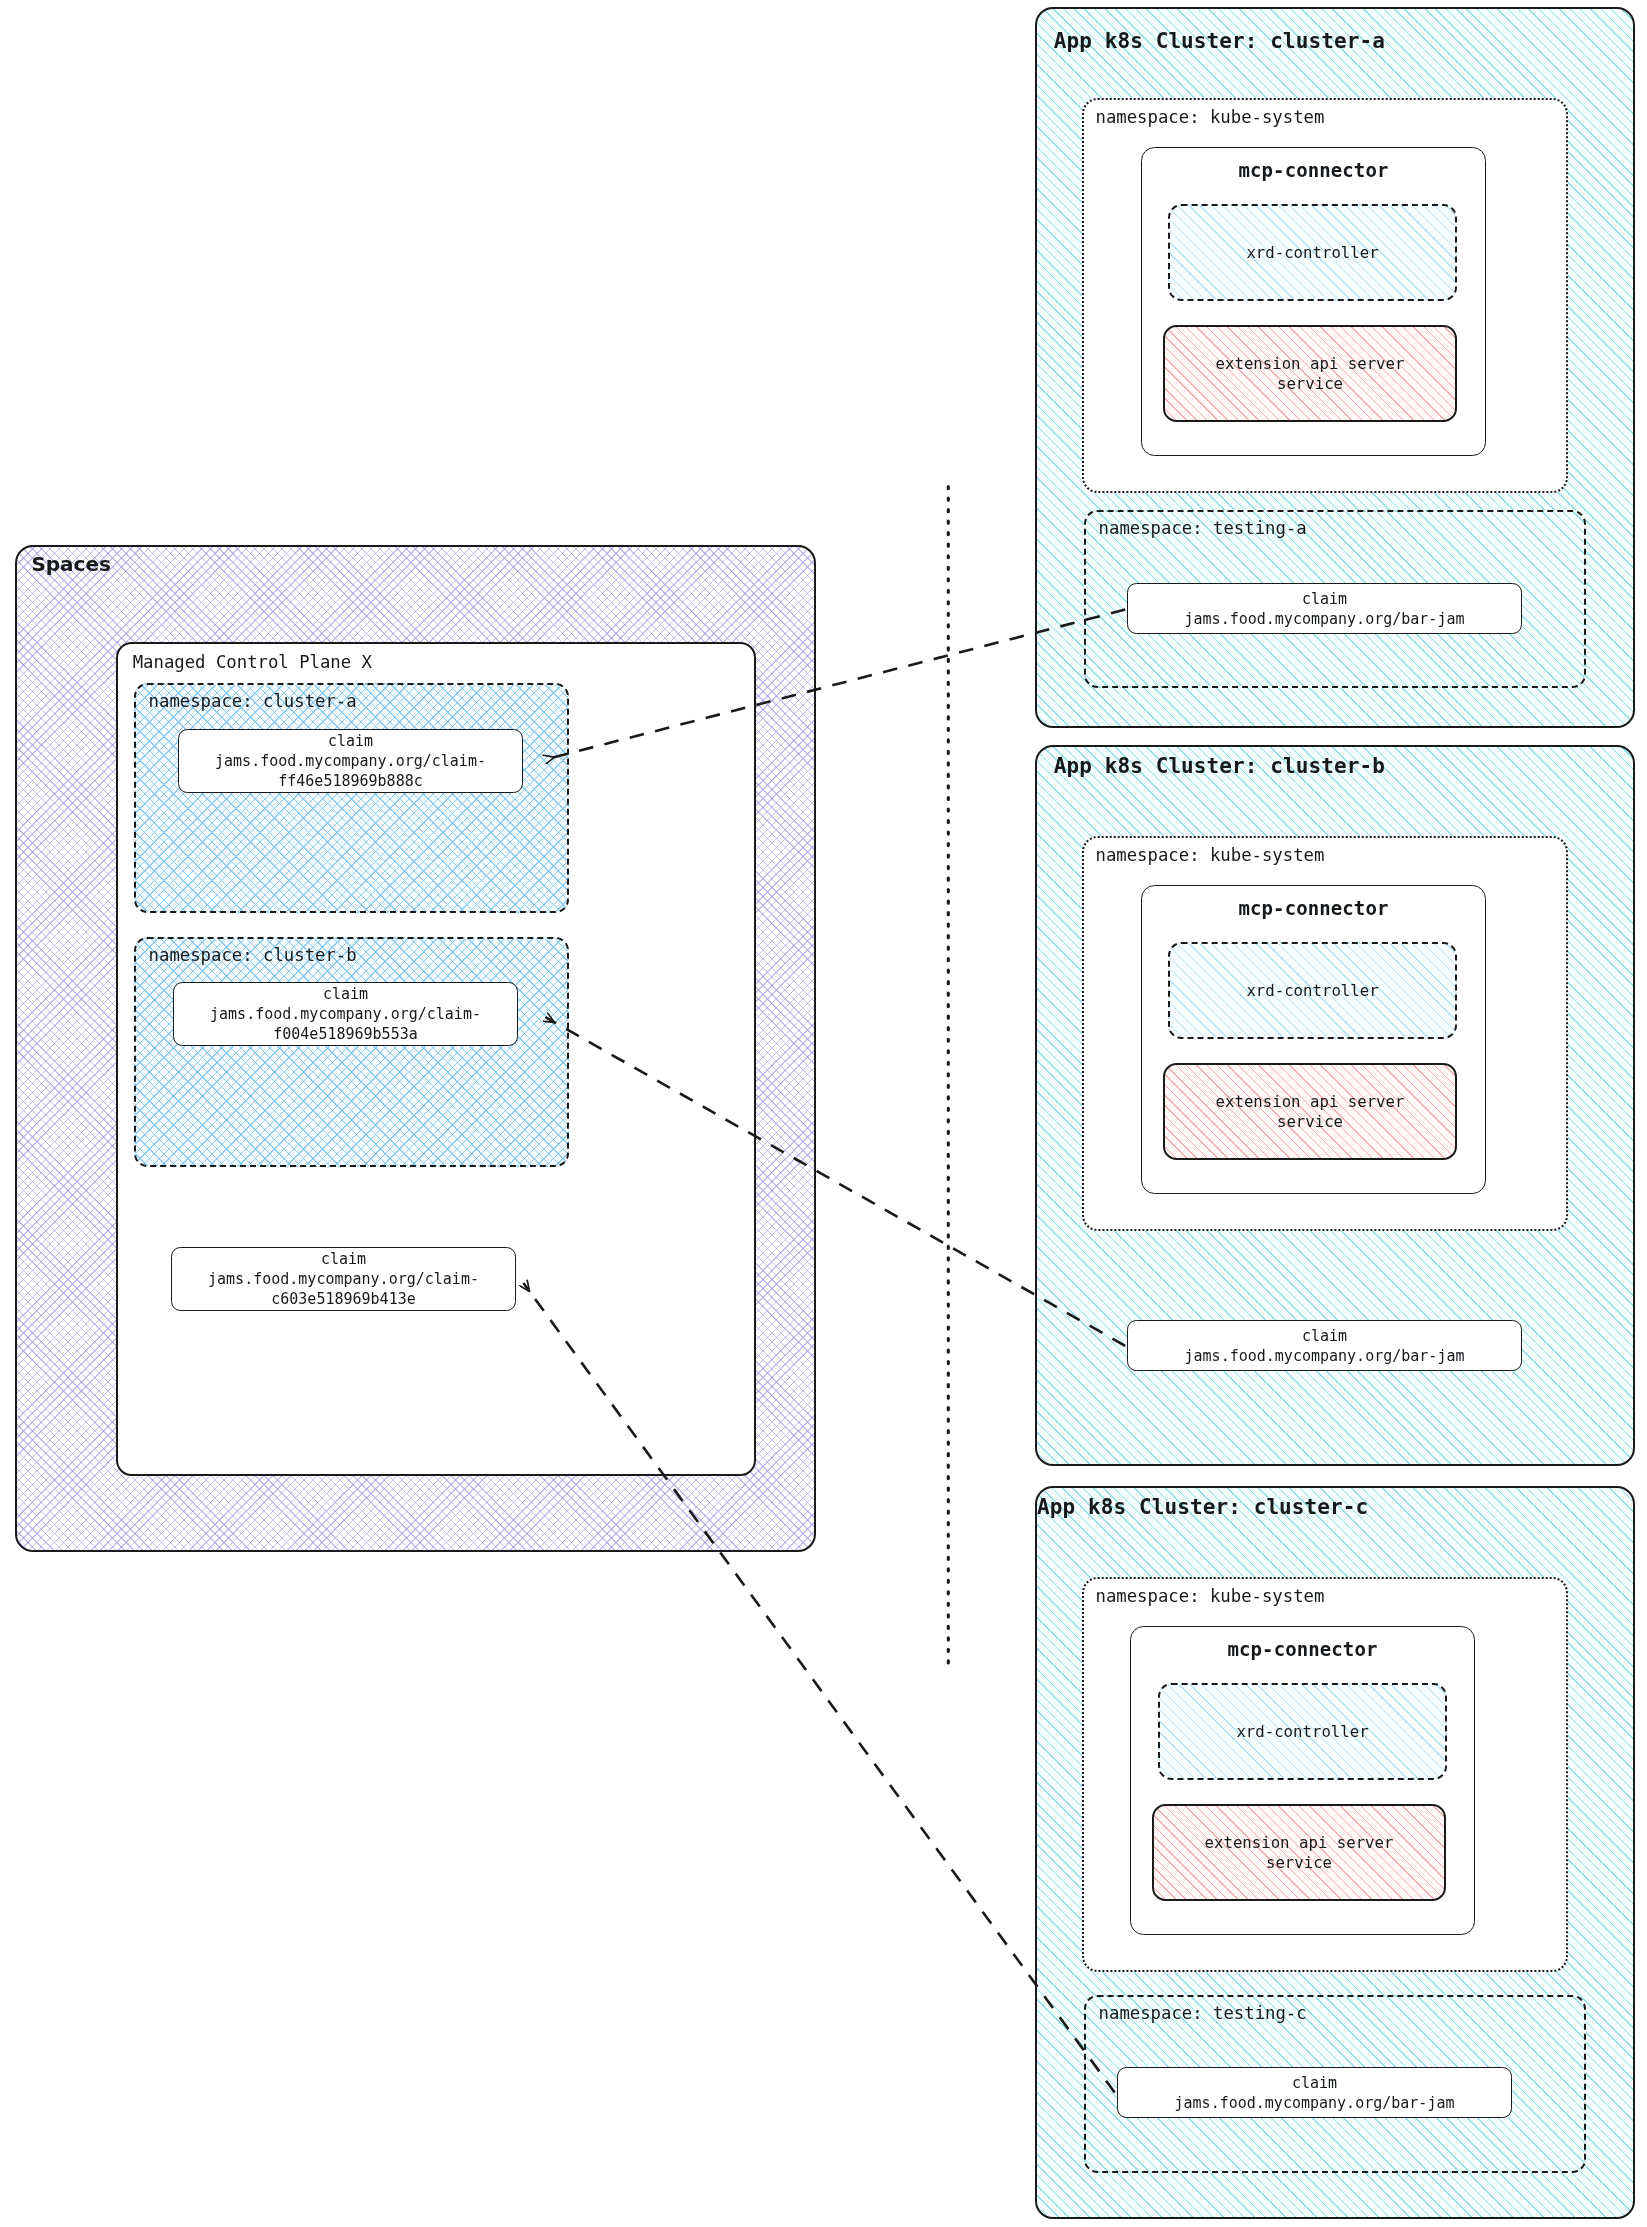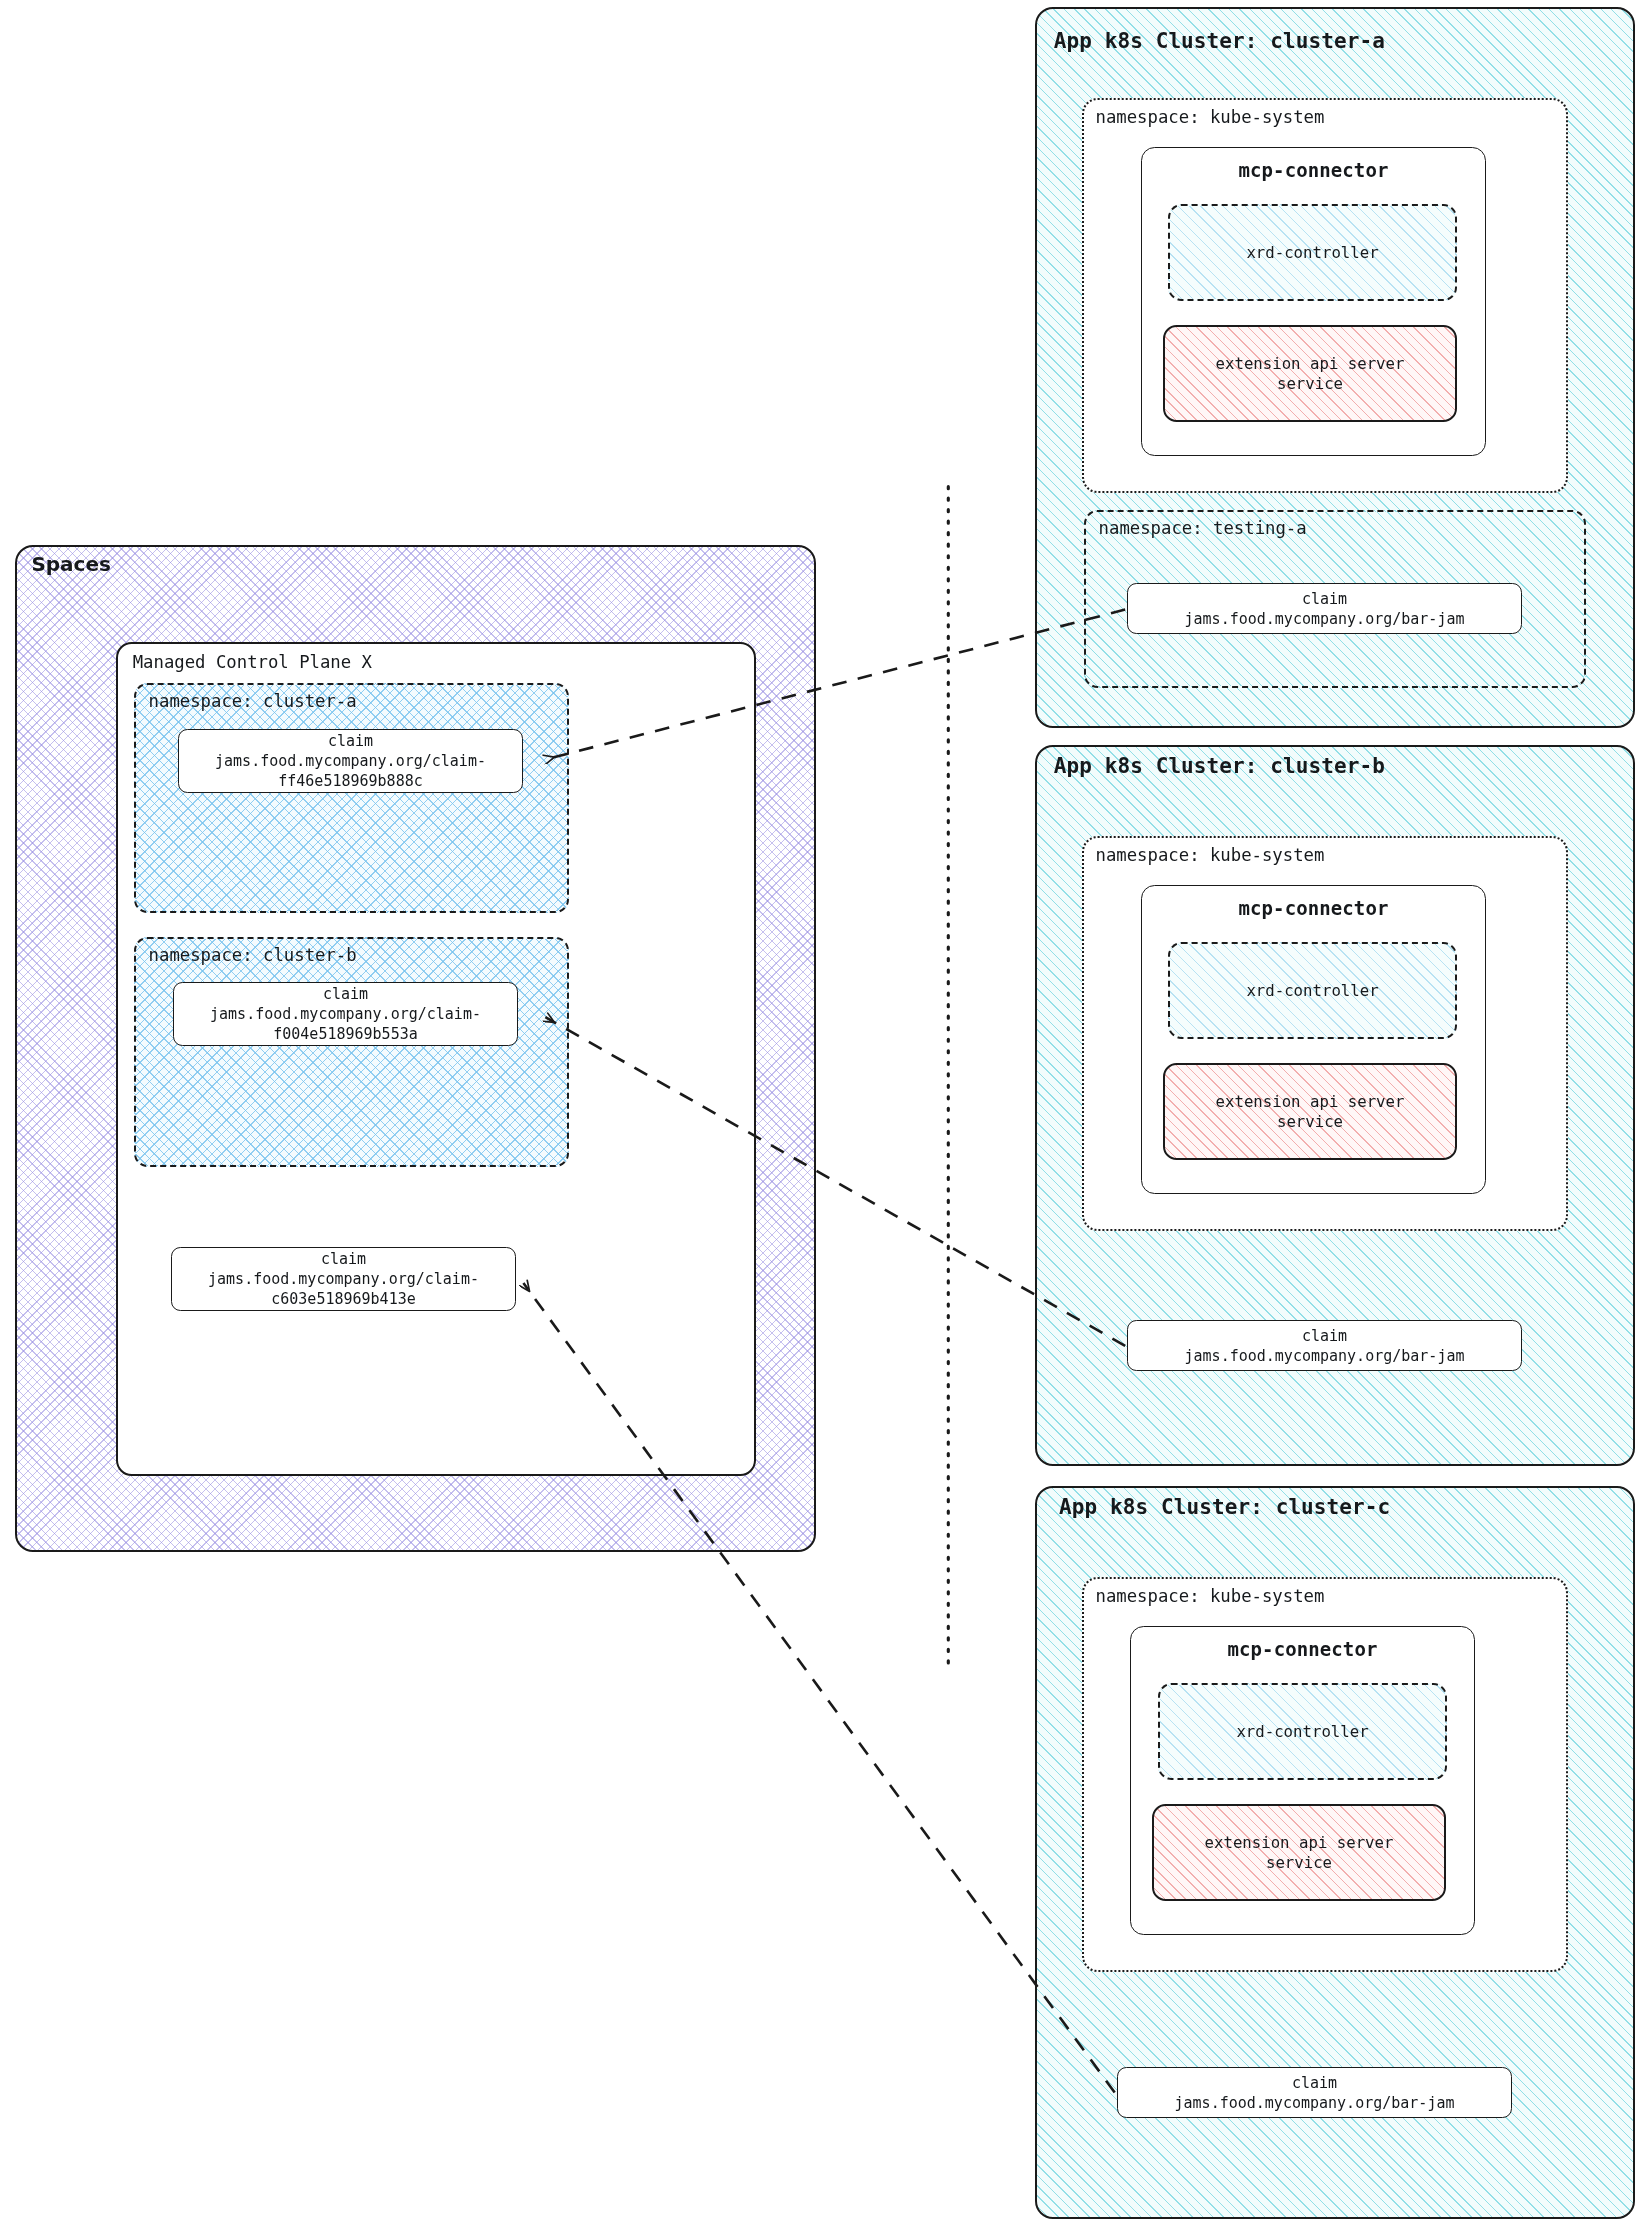--- a/index.html
+++ b/index.html
@@ -205,40 +205,43 @@
   <div class="box r-md b-solid fill-pink" style="left:1163px; top:1063px; width:294px; height:97px;">
     <div class="node-label t-node">extension api server
 service</div>
   </div>
 
   <div class="box r-sm b-solid-thin fill-white claim-card" style="left:1127px; top:1320px; width:395px; height:51px;">
     <div class="claim-text t-claim"><span>claim</span><br><span>jams.food.mycompany.org/bar-jam</span></div>
   </div>
 
   <div class="box r-xl b-solid fill-cyan" style="left:1035px; top:1486px; width:600px; height:733px;">
-    <div class="lbl t-panel-title" style="left:22px; top:7.3px;">App k8s Cluster: cluster-c</div>
+    <div class="lbl t-panel-title" style="left:0; top:7.3px;">App k8s Cluster: cluster-c</div>
   </div>
 
   <div class="box r-lg b-dotted fill-white" style="left:1082px; top:1577px; width:486px; height:395px;">
     <div class="lbl t-section" style="left:11.5px; top:7.3px;">namespace: kube-system</div>
   </div>
 
   <div class="box r-md b-solid-thin fill-white" style="left:1130px; top:1626px; width:345px; height:309px;">
     <div class="lbl t-mcp-title center-text" style="top:10.5px;">mcp-connector</div>
   </div>
 
   <div class="box r-md b-dashed fill-cyan-soft" style="left:1158px; top:1683px; width:289px; height:97px;">
     <div class="node-label t-node">xrd-controller</div>
   </div>
 
   <div class="box r-md b-solid fill-pink" style="left:1152px; top:1804px; width:294px; height:97px;">
     <div class="node-label t-node">extension api server
 service</div>
   </div>
 
+  <div class="box r-md b-dashed fill-cyan" style="left:1084px; top:1995px; width:502px; height:178px;">
+    <div class="lbl t-section" style="left:12.6px; top:6.3px;">namespace: testing-c</div>
+  </div>
   <div class="box r-sm b-solid-thin fill-white claim-card" style="left:1117px; top:2067px; width:395px; height:51px;">
     <div class="claim-text t-claim"><span>claim</span><br><span>jams.food.mycompany.org/bar-jam</span></div>
   </div>
 
   <svg id="wires" viewBox="0 0 3147 4256" xmlns="http://www.w3.org/2000/svg">
     <defs>
       <marker id="arrowOpen" markerWidth="26" markerHeight="26" refX="22" refY="9" orient="auto" markerUnits="userSpaceOnUse">
         <path d="M22,0 L2,9 L22,18" fill="none" stroke="#1a1a1a" stroke-width="3.2" stroke-linecap="round" stroke-linejoin="round"></path>
       </marker>
     </defs>

